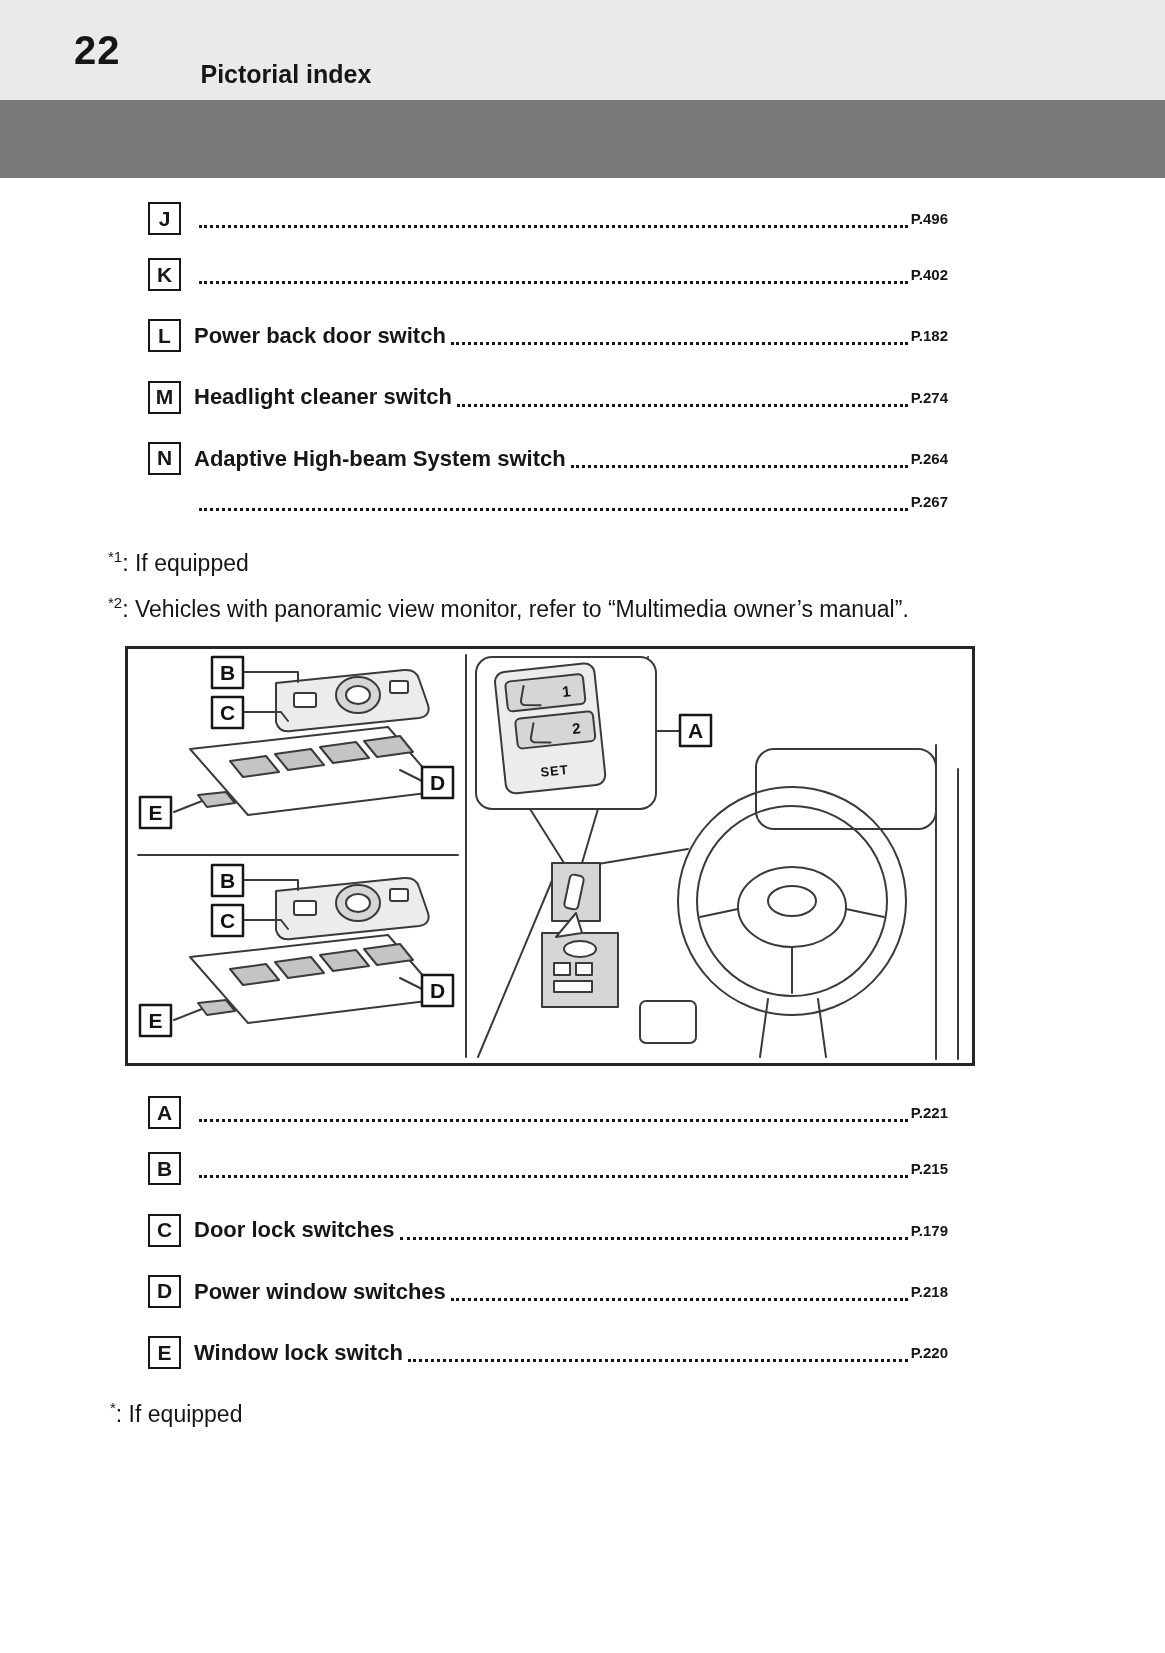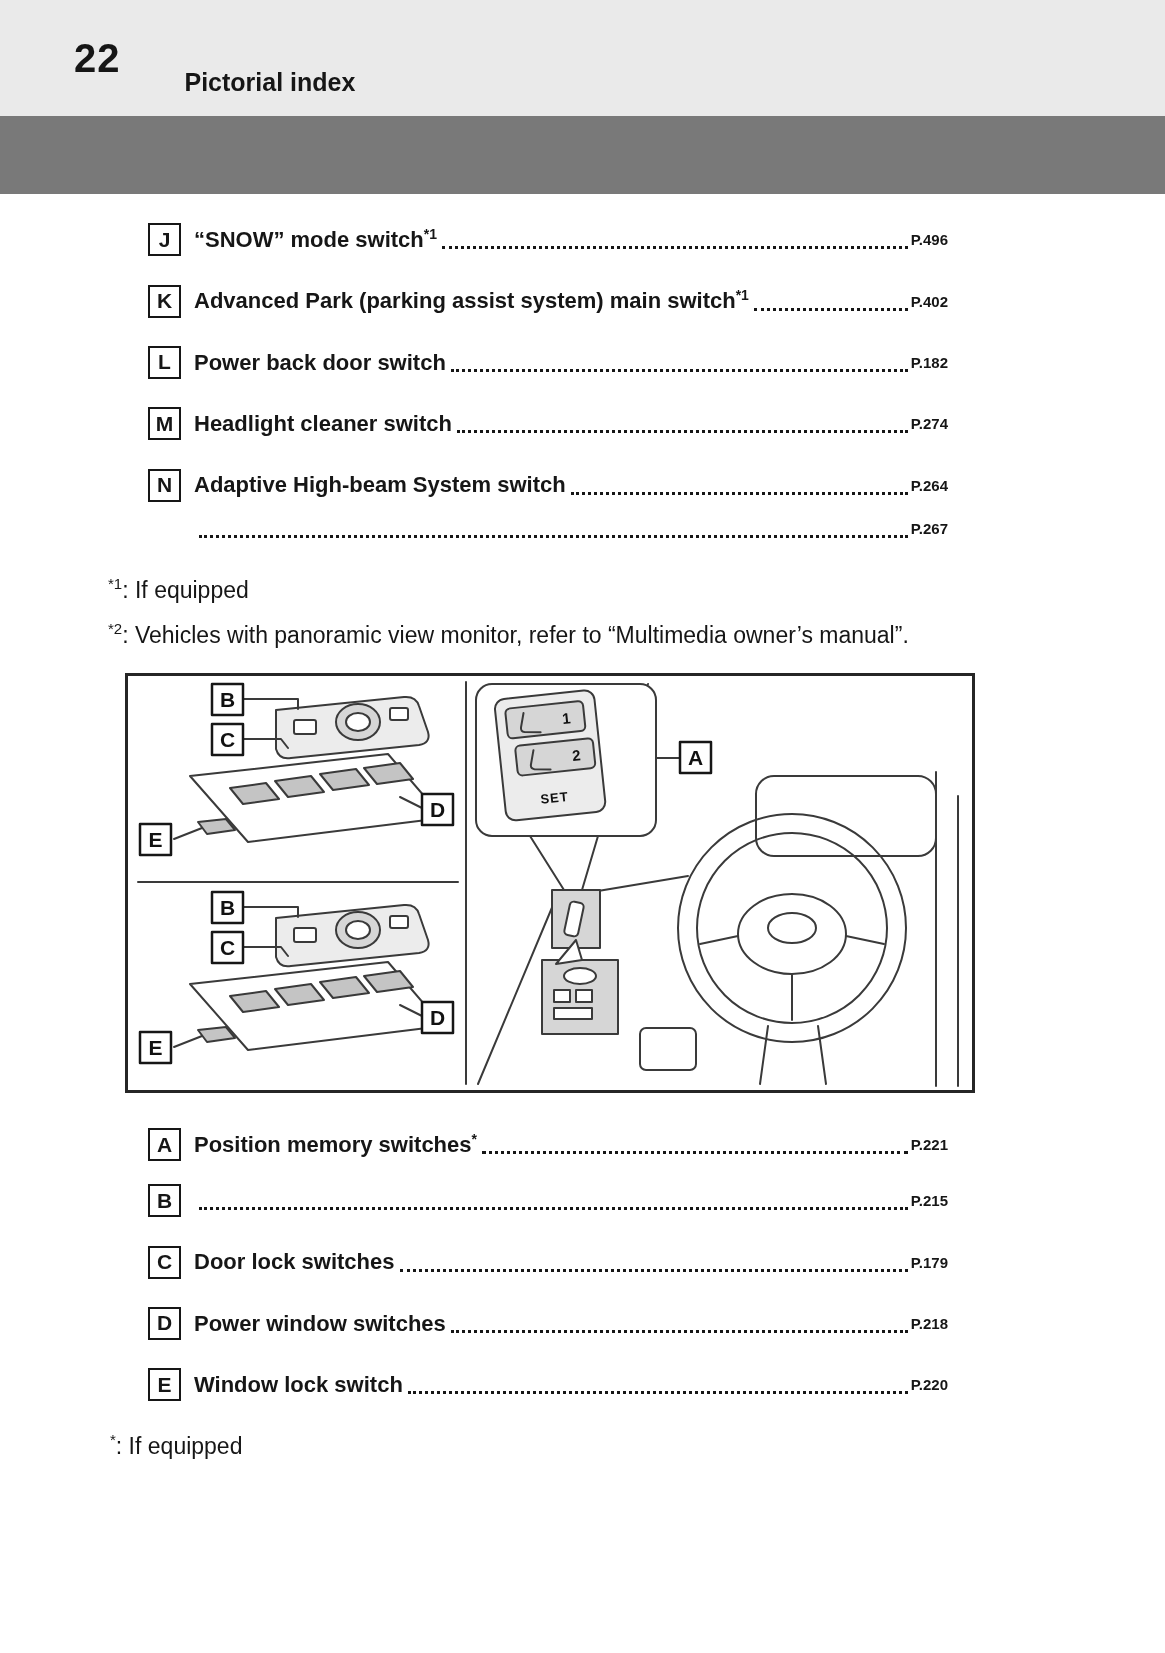--- a/index.html
+++ b/index.html
@@ -3,21 +3,21 @@
 <meta charset="utf-8">
 <style>
   * { margin:0; padding:0; box-sizing:border-box; }
   html,body { width:1165px; height:1653px; }
   body {
     background:#ffffff;
     font-family:"Liberation Sans", sans-serif;
     color:#161616;
     overflow:hidden;
   }
-  .page-header { height:116px; background:#eaeaea; display:flex; align-items:center; }
+  .page-header { height:100px; background:#eaeaea; display:flex; align-items:center;gap:16px; }
   .page-number { font-size:40px; font-weight:bold; margin-left:74px; letter-spacing:1px; }
   .section-title { font-size:25px; font-weight:bold; margin-left:64px;margin-top:48px; }
   .chapter-band { height:78px; background:#797979; }
   .content { padding-top:24px; }
 
   .index-list { margin-left:148px; width:800px; }
   .index-row { display:flex; align-items:flex-end; margin-bottom:23px; }
   .index-row.tight { margin-bottom:10px; }
   .letter-box {
     flex:0 0 33px; width:33px; height:33px;
@@ -71,27 +71,25 @@
     <span class="section-title">Pictorial index</span>
   </header>
 
   <div class="chapter-band"></div>
 
   <main class="content">
 
     <section class="index-list">
       <div class="index-row">
         <span class="letter-box">J</span>
-        <span class="row-label"><span>“SNOW” mode switch</span><sup>*1</sup></span>
         <span class="leader"></span>
         <span class="page-ref">P.496</span>
       </div>
       <div class="index-row">
         <span class="letter-box">K</span>
-        <span class="row-label"><span>Advanced Park (parking assist system) main switch</span><sup>*1</sup></span>
         <span class="leader"></span>
         <span class="page-ref">P.402</span>
       </div>
       <div class="index-row">
         <span class="letter-box">L</span>
         <span class="row-label"><span>Power back door switch</span><sup></sup></span>
         <span class="leader"></span>
         <span class="page-ref">P.182</span>
       </div>
       <div class="index-row">
@@ -207,21 +205,20 @@
             <line x1="640" y1="350" x2="632" y2="408"></line>
             <line x1="690" y1="350" x2="698" y2="408"></line>
           </g>
         </g>
       </svg>
     </figure>
 
     <section class="index-list index-bottom">
       <div class="index-row">
         <span class="letter-box">A</span>
-        <span class="row-label"><span>Position memory switches</span><sup>*</sup></span>
         <span class="leader"></span>
         <span class="page-ref">P.221</span>
       </div>
       <div class="index-row">
         <span class="letter-box">B</span>
         <span class="leader"></span>
         <span class="page-ref">P.215</span>
       </div>
       <div class="index-row">
         <span class="letter-box">C</span>

